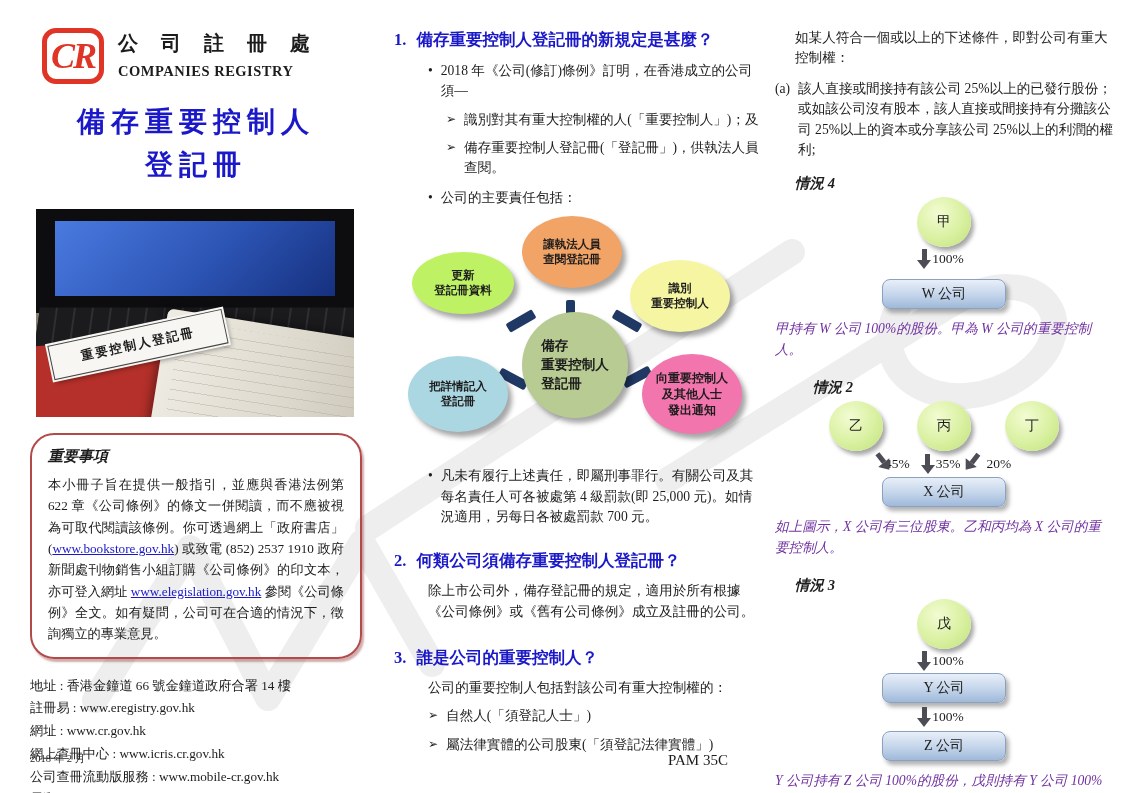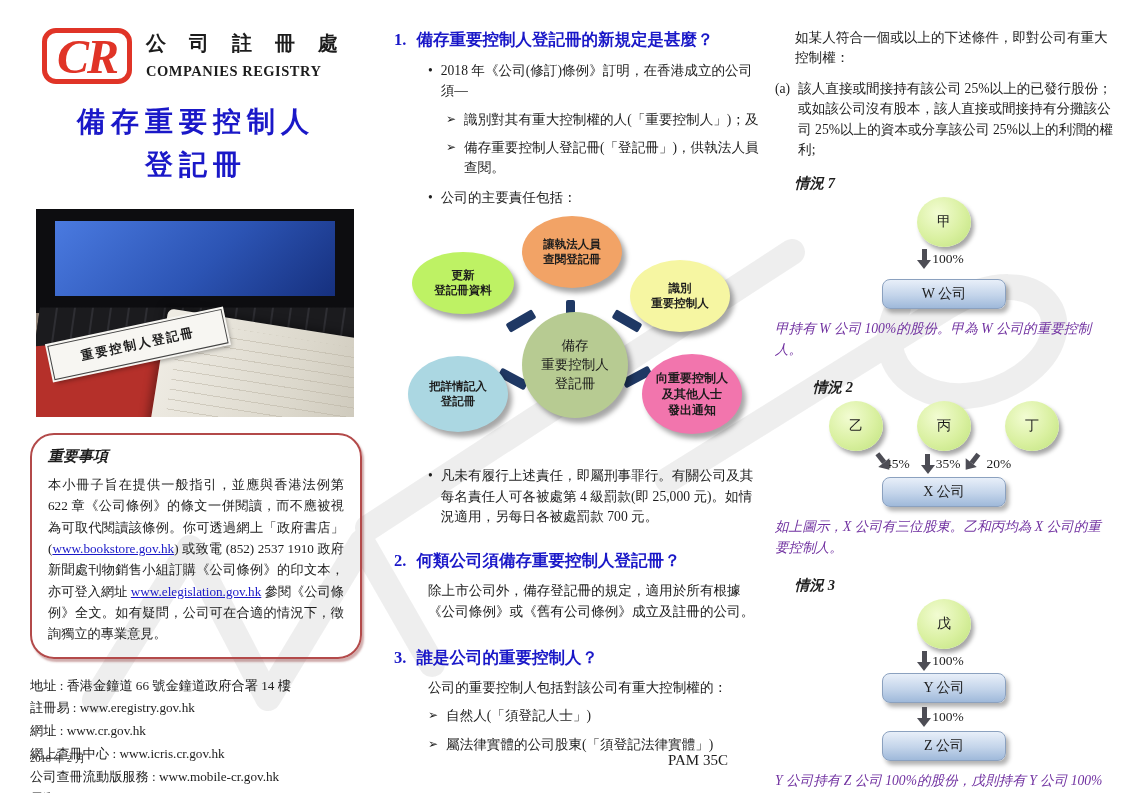--- a/index.html
+++ b/index.html
@@ -7,24 +7,24 @@
     font-family:"Liberation Serif","DejaVu Serif",serif; color:#1c1c1c; }
   .page { position:relative; width:1122px; height:793px; background:#fff; }
   .watermark { position:absolute; left:0; top:0; z-index:0; pointer-events:none; opacity:.6; }
   .col { position:absolute; top:28px; z-index:1; }
   .col-left  { left:30px;  width:332px; }
   .col-mid   { left:394px; width:366px; }
   .col-right { left:775px; width:338px; }
 
   
   .logo-row { display:flex; align-items:flex-start; gap:14px; margin-left:12px; }
-  .cr-logo { width:90px; height:56px; border:5px solid #e03427; border-radius:14px;
+  .cr-logo { width:62px; height:56px; border:5px solid #e03427; border-radius:14px;
     display:flex; align-items:center; justify-content:center;
     font-family:"Liberation Serif",serif; font-weight:bold; font-style:italic;
-    font-size:48px; color:#e03427; letter-spacing:-2px; background:#fff; }
+    font-size:36px; color:#e03427; letter-spacing:-2px; background:#fff; }
   .org-zh { font-size:20px; font-weight:bold; letter-spacing:9px; margin-top:2px; }
   .org-en { font-size:14.5px; font-weight:bold; letter-spacing:.5px; margin-top:6px; }
   .doc-title { text-align:center; color:#1a18c8; font-weight:bold; font-size:28px;
     letter-spacing:6px; line-height:1.55; margin-top:16px; }
   
   .photo { position:relative; width:318px; height:208px; margin:22px 0 0 6px;
     background:#8a7d72; overflow:hidden; }
   .photo .monitor { position:absolute; left:0; top:0; width:100%; height:50%; background:#0d0d10; }
   .photo .screen { position:absolute; left:6%; top:6%; width:88%; height:36%;
     background:linear-gradient(135deg,#4a7ae0 0%,#2c54b4 55%,#16307e 100%); }
@@ -62,21 +62,21 @@
   .bullet { display:flex; gap:8px; margin-top:9px; }
   .bullet .b { flex:0 0 auto; }
   .subbullet { display:flex; gap:8px; margin:8px 0 0 18px; }
   .subbullet .b { flex:0 0 auto; font-size:12px; }
   
   .flower { position:relative; width:352px; height:238px; margin:8px 0 0 6px; }
   .petal { position:absolute; border-radius:50%; display:flex; align-items:center; justify-content:center;
     text-align:center; font-weight:bold; font-size:11.5px; line-height:1.35; white-space:pre-line;
     box-shadow:4px 5px 5px rgba(0,0,0,.35); }
   .flower-center { position:absolute; border-radius:50%; display:flex; align-items:center; justify-content:center;
-    text-align:center; font-weight:normal; font-size:13.5px; line-height:1.4; white-space:pre-line;
+    text-align:left; font-weight:bold; font-size:13.5px; line-height:1.4; white-space:pre-line;
     box-shadow:4px 5px 5px rgba(0,0,0,.35); }
   .conn { position:absolute; background:#1f3864; border-radius:2px; }
 
   
   .intro { font-size:13.6px; line-height:1.5; margin-left:20px; }
   .item-a { display:flex; gap:8px; margin-top:10px; font-size:13.6px; line-height:1.5; }
   .item-a .lab { flex:0 0 auto; }
   .scen-label { font-weight:bold; font-style:italic; font-size:14.5px; margin:14px 0 4px 20px; }
   .scen { position:relative; width:100%; }
   .person { width:54px; height:50px; border-radius:50%;
@@ -234,21 +234,21 @@
     </div>
   </div>
 
   <div class="col col-right">
     <div class="intro">如某人符合一個或以上的下述條件，即對公司有重大控制權：</div>
     <div class="item-a">
       <span class="lab">(a)</span>
       <span>該人直接或間接持有該公司 25%以上的已發行股份；或如該公司沒有股本，該人直接或間接持有分攤該公司 25%以上的資本或分享該公司 25%以上的利潤的權利;</span>
     </div>
 
-    <div class="scen-label">情況 7</div>
+    <div class="scen-label">情況 4</div>
     <div class="scen">
       <div class="row-center">
         <div class="person">甲</div>
       </div>
       <div class="row-center" style="margin-top:2px;">
         <div class="arrow-v">
             <div class="stem"></div>
             <div class="head"></div>
           </div>
         <span class="pct">100%</span>

